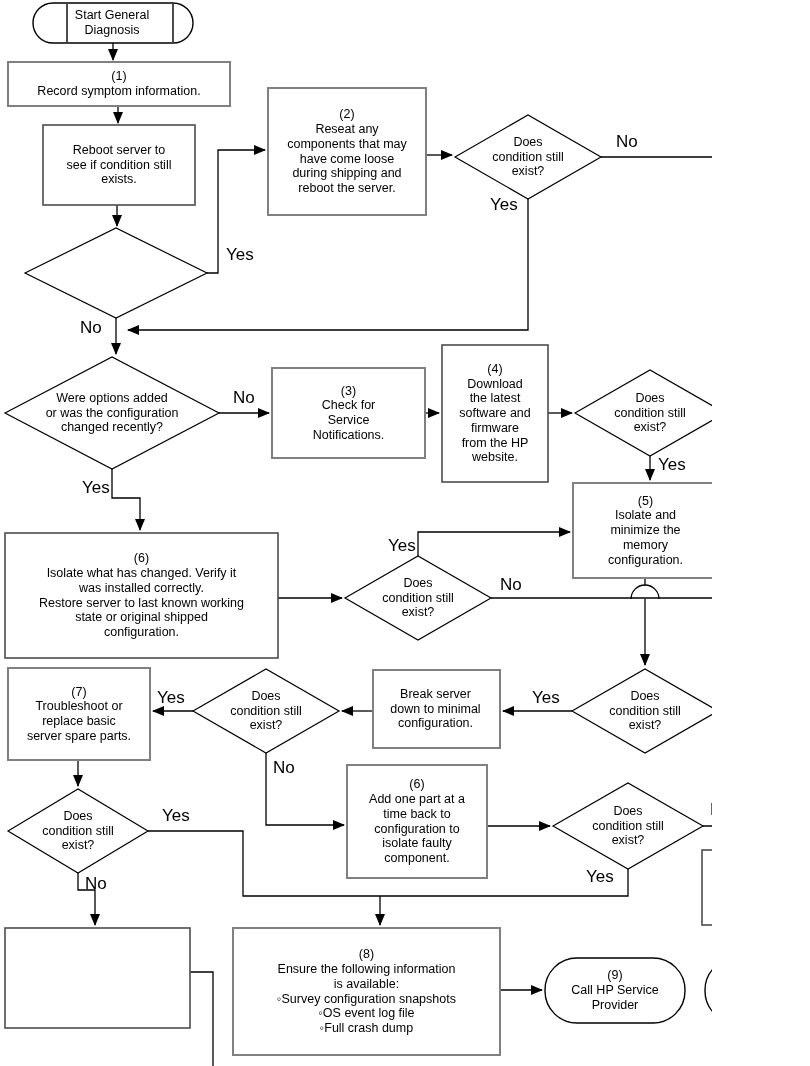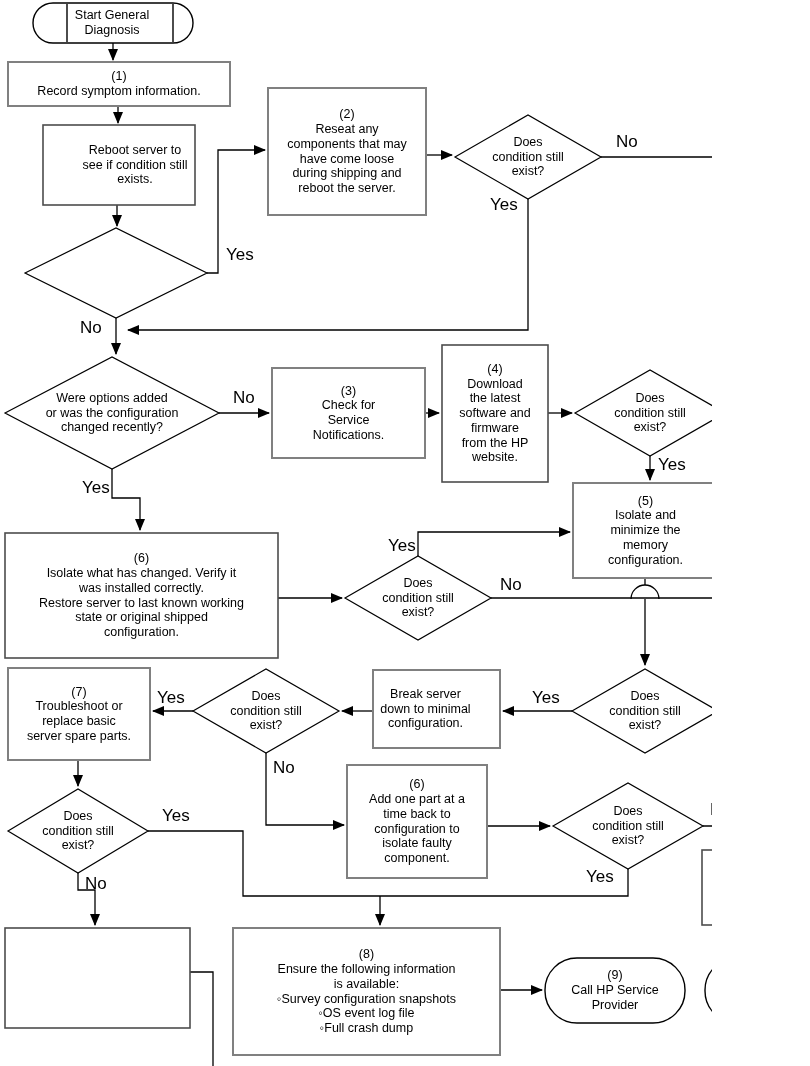--- a/index.html
+++ b/index.html
@@ -94,21 +94,21 @@
   <rect class="shape-box-dark" x="5" y="928" width="185" height="100"></rect>
   <rect class="shape-box" x="233" y="928" width="267" height="127"></rect>
   <rect class="shape-terminal" x="545" y="958" width="140" height="65" rx="32"></rect>
   <rect class="shape-terminal" x="705" y="958" width="100" height="65" rx="32"></rect>
 </svg>
 
 <div class="node" style="left:51px;top:3px;width:122px;height:40px;">Start General
 Diagnosis</div>
 <div class="node" style="left:8px;top:62px;width:222px;height:44px;">(1)
 Record symptom information.</div>
-<div class="node" style="left:43px;top:125px;width:152px;height:80px;margin-left:16px;">Reboot server to
+<div class="node" style="left:43px;top:125px;width:152px;height:80px;">Reboot server to
 see if condition still
 exists.</div>
 <div class="node" style="left:268px;top:88px;width:158px;height:127px;">(2)
 Reseat any
 components that may
 have come loose
 during shipping and
 reboot the server.</div>
 <div class="node" style="left:455px;top:115px;width:146px;height:84px;">Does
 condition still
@@ -144,21 +144,21 @@
 <div class="node" style="left:345px;top:556px;width:146px;height:84px;">Does
 condition still
 exist?</div>
 <div class="node" style="left:8px;top:668px;width:142px;height:92px;">(7)
 Troubleshoot or
 replace basic
 server spare parts.</div>
 <div class="node" style="left:193px;top:669px;width:146px;height:84px;">Does
 condition still
 exist?</div>
-<div class="node" style="left:362px;top:670px;width:127px;height:78px;">Break server
+<div class="node" style="left:372px;top:670px;width:127px;height:78px;">Break server
 down to minimal
 configuration.</div>
 <div class="node" style="left:572px;top:669px;width:146px;height:84px;">Does
 condition still
 exist?</div>
 <div class="node" style="left:8px;top:789px;width:140px;height:84px;">Does
 condition still
 exist?</div>
 <div class="node" style="left:347px;top:765px;width:140px;height:113px;">(6)
 Add one part at a

